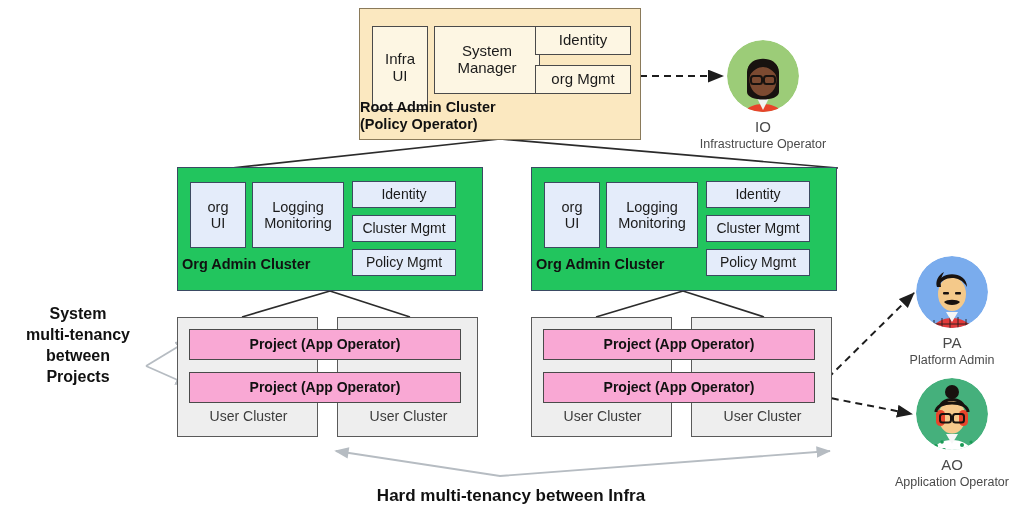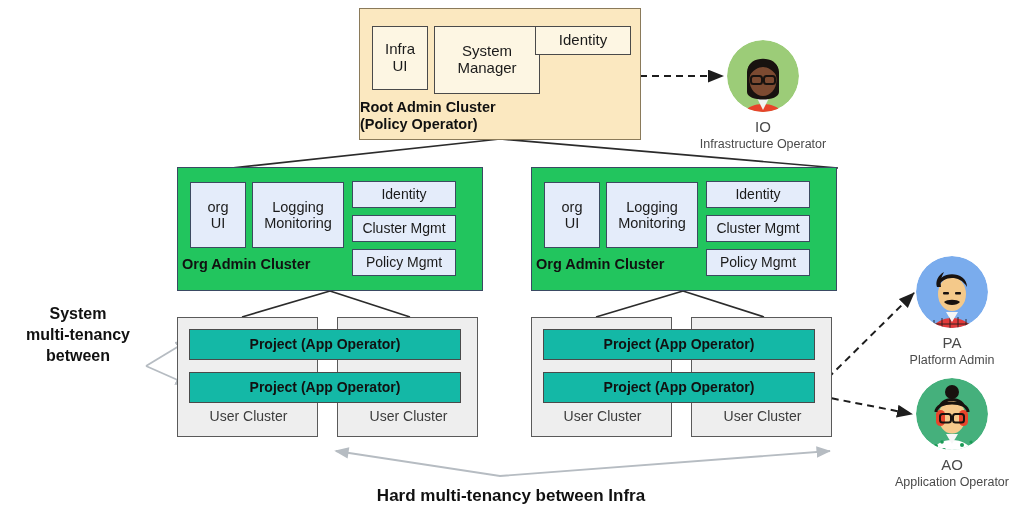--- a/index.html
+++ b/index.html
@@ -23,21 +23,21 @@
     background:#eeeeee;border:1.6px solid #5a5a5a;
   }
 
   .inner{
     position:absolute;box-sizing:border-box;
     display:flex;align-items:center;justify-content:center;
     text-align:center;line-height:1.12;
   }
   .inner-cream{background:#fdf6e3;border:1.6px solid #4a4a4a;}
   .inner-blue{background:#e4ecfa;border:1.6px solid #3c4a60;}
-  .inner-green{background:#14b8a6;border:1.6px solid #4a4a4a;}
+  .inner-green{background:#f9a8d4;border:1.6px solid #4a4a4a;}
 
   .cluster-label{
     position:absolute;text-align:left;font-weight:bold;
     color:#111;line-height:1.2;
   }
   .plain-label{
     position:absolute;text-align:center;color:#3c3c3c;
   }
 
   
@@ -107,38 +107,41 @@
       <path d="M146,366 L189,385" stroke="#b6bcc2" stroke-width="1.8" fill="none" marker-end="url(#arrowSoft)"></path>
     </g>
 
     <g>
       <path d="M336,451 L500,476 L830,451" stroke="#b6bcc2" stroke-width="1.8" fill="none" marker-start="url(#arrowSoftStart)" marker-end="url(#arrowSoft)"></path>
     </g>
   </svg>
 
   <div class="cluster root-cluster" style="left:359px;top:8px;width:282px;height:132px;">
 
-    <div class="inner inner-cream" style="left:12px;top:17px;width:56px;height:64px;font-size:15px;color:#1b1b1b;">
+    <div class="inner inner-cream" style="left:12px;top:17px;width:56px;height:84px;font-size:15px;color:#1b1b1b;">
       <span>
         <span>Infra</span><br>
         <span>UI</span>
       </span>
     </div>
 
     <div class="inner inner-cream" style="left:74px;top:17px;width:106px;height:68px;font-size:15px;color:#1b1b1b;">
       <span>
         <span>System</span><br>
         <span>Manager</span>
       </span>
     </div>
 
     <div class="inner inner-cream" style="left:175px;top:17px;width:96px;height:29px;font-size:15px;color:#1b1b1b;">
       <span>Identity</span>
     </div>
 
+    <div class="inner inner-cream" style="left:175px;top:56px;width:96px;height:29px;font-size:15px;color:#1b1b1b;">
+      <span>org Mgmt</span>
+    </div>
 
     <div class="cluster-label" style="left:0;top:90px;width:282px;font-size:14.5px;">
       <div>Root Admin Cluster</div>
       <div>(Policy Operator)</div>
     </div>
   </div>
 
   <div class="cluster org-cluster" style="left:177px;top:167px;width:306px;height:124px;">
 
     <div class="inner inner-blue" style="left:12px;top:14px;width:56px;height:66px;font-size:14.5px;color:#1b1b1b;">
@@ -219,20 +222,21 @@
     <span>Project (App Operator)</span>
   </div>
   <div class="inner inner-green" style="left:543px;top:372px;width:272px;height:31px;font-size:14px;font-weight:bold;color:#111;">
     <span>Project  (App Operator)</span>
   </div>
 
   <div class="caption-bold" style="left:10px;top:303px;width:136px;font-size:16px;">
     <div>System</div>
     <div>multi-tenancy</div>
     <div>between</div>
+    <div>Projects</div>
   </div>
 
   <div class="caption-bold" style="left:281px;top:485px;width:460px;font-size:17px;">Hard multi-tenancy between Infra</div>
 
   <div class="avatar" style="left:916px;top:256px;">
     <div class="circle">
       <svg viewBox="0 0 72 72" width="72" height="72">
         <circle cx="36" cy="36" r="36" fill="#7aaced"></circle>
         <path d="M36,62 C23,62 15,70 13,78 L59,78 C57,70 49,62 36,62 z" fill="#e23b3b"></path>
         <g stroke="#1b1b1b" stroke-width="1" opacity="0.85">

